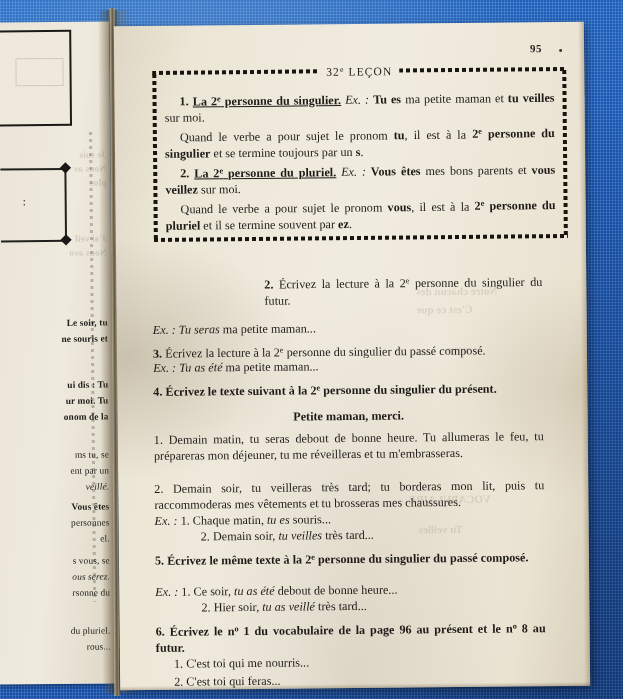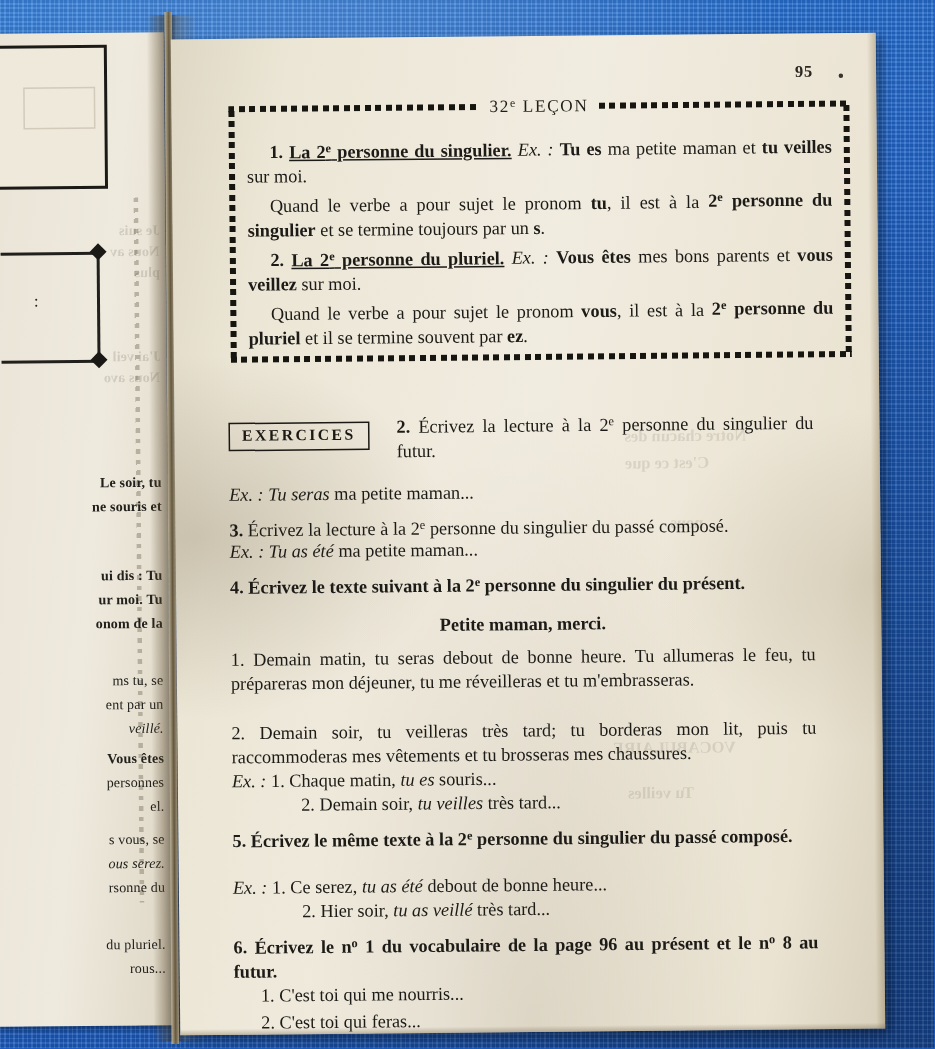--- a/index.html
+++ b/index.html
@@ -296,21 +296,20 @@
         <span class="b">2.</span>
         <span class="u">La 2<sup class="ord">e</sup> personne du pluriel.</span>
         <span class="i">Ex. :</span>
         <span class="b">Vous êtes</span> mes bons parents et <span class="b">vous veillez</span> sur moi.
       </p>
       <p class="lp ind">
         Quand le verbe a pour sujet le pronom <span class="b">vous</span>, il est à la <span class="b">2<sup class="ord">e</sup> personne du pluriel</span> et il se termine souvent par <span class="b">ez</span>.
       </p>
     </div>
 
-    <div id="ex-badge">EXERCICES</div>
 
     <div id="ex2">
       <span class="b">2.</span>
       Écrivez la lecture à la 2<sup class="ord">e</sup> personne du singulier du futur.
     </div>
 
     <div class="exline nj" style="top:296px;">
       <span class="i">Ex. :</span>
       <span class="i">Tu seras</span><span> ma petite maman...</span>
     </div>
@@ -348,21 +347,21 @@
     </div>
 
     <div class="exline" style="top:525px;">
       <span class="b">5.</span>
       <span class="b">Écrivez le même texte à la 2<sup class="ord">e</sup> personne du singulier du passé composé.</span>
     </div>
 
     <div class="exline nj" style="top:558px;">
       <span class="i">Ex. :</span>
       <span>1.</span>
-      <span>Ce serez, </span><span class="i">tu as été</span><span> debout de bonne heure...</span>
+      <span>Ce soir, </span><span class="i">tu as été</span><span> debout de bonne heure...</span>
     </div>
     <div class="exline nj sub" style="top:574px;">
       <span>2.</span>
       <span>Hier soir, </span><span class="i">tu as veillé</span><span> très tard...</span>
     </div>
 
     <div class="exline" style="top:596px;">
       <span class="b">6.</span>
       <span class="b">Écrivez le n<sup class="ord">o</sup> 1 du vocabulaire de la page 96 au présent et le n<sup class="ord">o</sup> 8 au futur.</span>
     </div>

